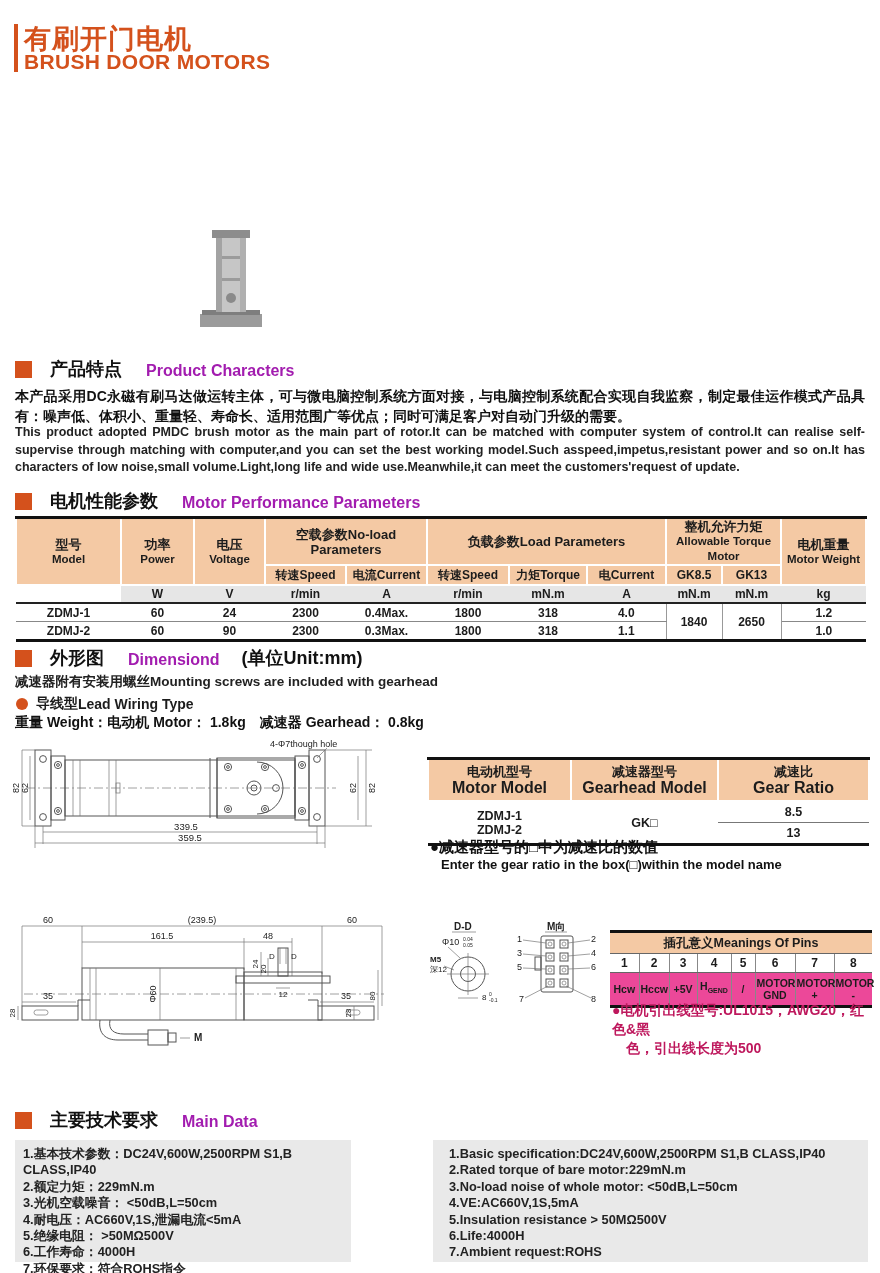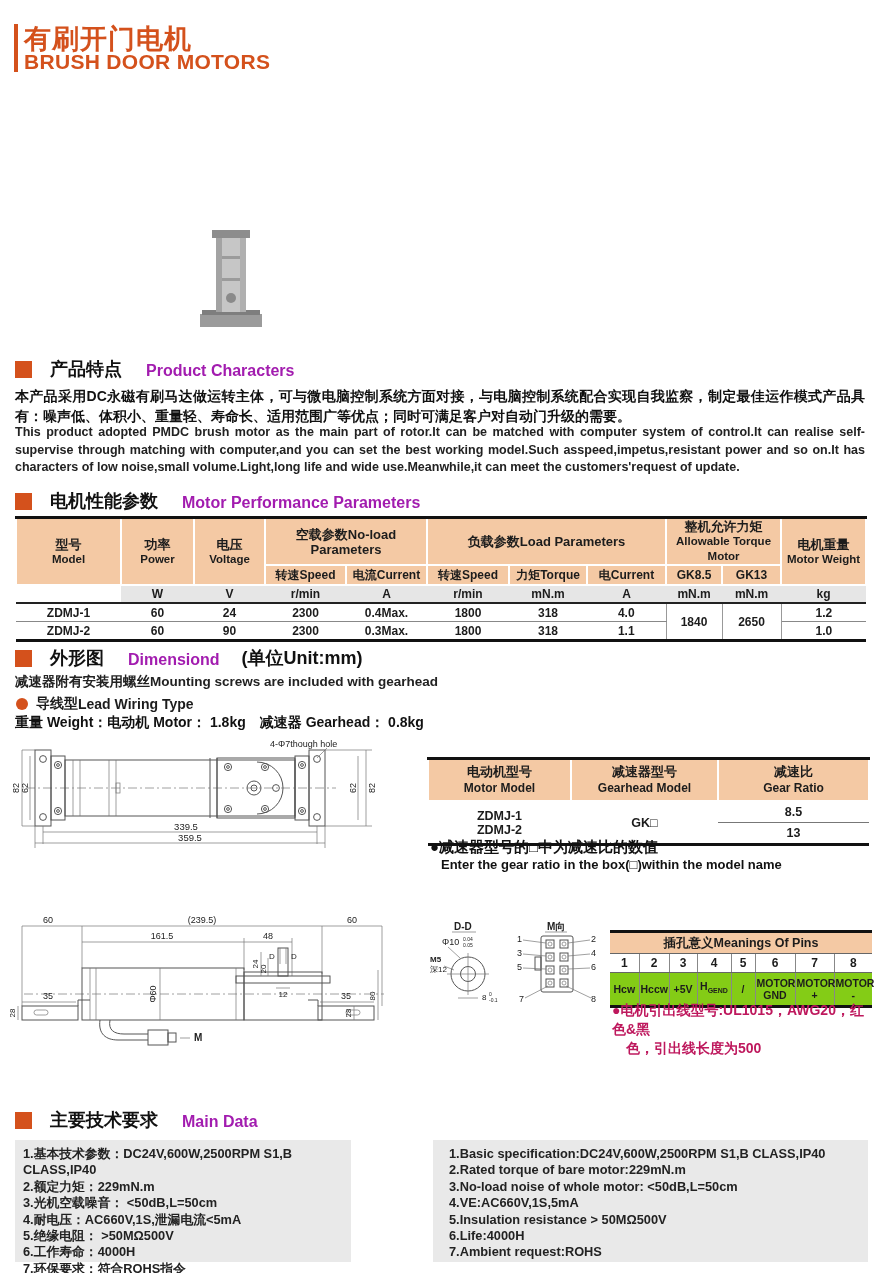--- a/index.html
+++ b/index.html
@@ -37,30 +37,30 @@
   .mount-note{position:absolute;left:15px;top:673px;font-size:13.5px;font-weight:600;color:#222;}
   .wiring{position:absolute;left:16px;top:695px;font-size:14px;font-weight:700;display:flex;align-items:center;}
   .wiring .dot{width:12px;height:12px;border-radius:50%;background:#d4511c;margin-right:8px;}
   .wiring .en{font-weight:600;}
   .weight-line{position:absolute;left:15px;top:714px;font-size:14px;font-weight:700;color:#111;}
   
   .gear{position:absolute;left:427px;top:757px;width:441px;text-align:center;
         border-top:3px solid #111;border-bottom:3px solid #111;}
   .gear th{height:38px;font-size:13px;line-height:16px;font-weight:700;}
   .gear td{height:18px;font-size:12.5px;font-weight:700;}
-  .gear .en{font-size:12px;font-weight:700;}
+  .gear .en{font-size:16px;font-weight:700;}
   .gear .rsep{border-bottom:1px solid #777;}
   .gear-note-zh{position:absolute;left:430px;top:838px;font-size:15px;font-weight:700;color:#111;}
   .gear-note-en{position:absolute;left:441px;top:857px;font-size:13px;font-weight:700;color:#111;}
   
   .pins{position:absolute;left:610px;top:930px;width:262px;text-align:center;
         border-top:3px solid #111;border-bottom:3px solid #111;}
   .pins th{height:18px;font-size:12.5px;font-weight:700;background:#f4c9a4;border-bottom:1px solid #666;}
   .pins .nums td{height:16px;font-size:12px;font-weight:700;border-right:1px solid #888;border-bottom:1px solid #666;}
-  .pins .vals td{height:30px;font-size:10.5px;font-weight:700;background:#84cc16;border-right:1px solid #888;line-height:12px;}
+  .pins .vals td{height:30px;font-size:10.5px;font-weight:700;background:#ec4899;border-right:1px solid #888;line-height:12px;}
   .pins td:last-child{border-right:none;}
   .pins sub{font-size:7px;}
   .pin-note{position:absolute;left:612px;top:1001px;width:262px;font-size:14px;font-weight:700;line-height:19px;color:#be185d;}
   
   .mbox{position:absolute;top:1140px;height:122px;background:#e9e9e9;font-size:12.8px;font-weight:700;
         color:#222;padding:6px 0 0 16px;box-sizing:border-box;}
   .mbox div{line-height:16.4px;}
   .mbox-l{left:15px;width:336px;padding-left:8px;}
   .mbox-r{left:433px;width:435px;}
   

